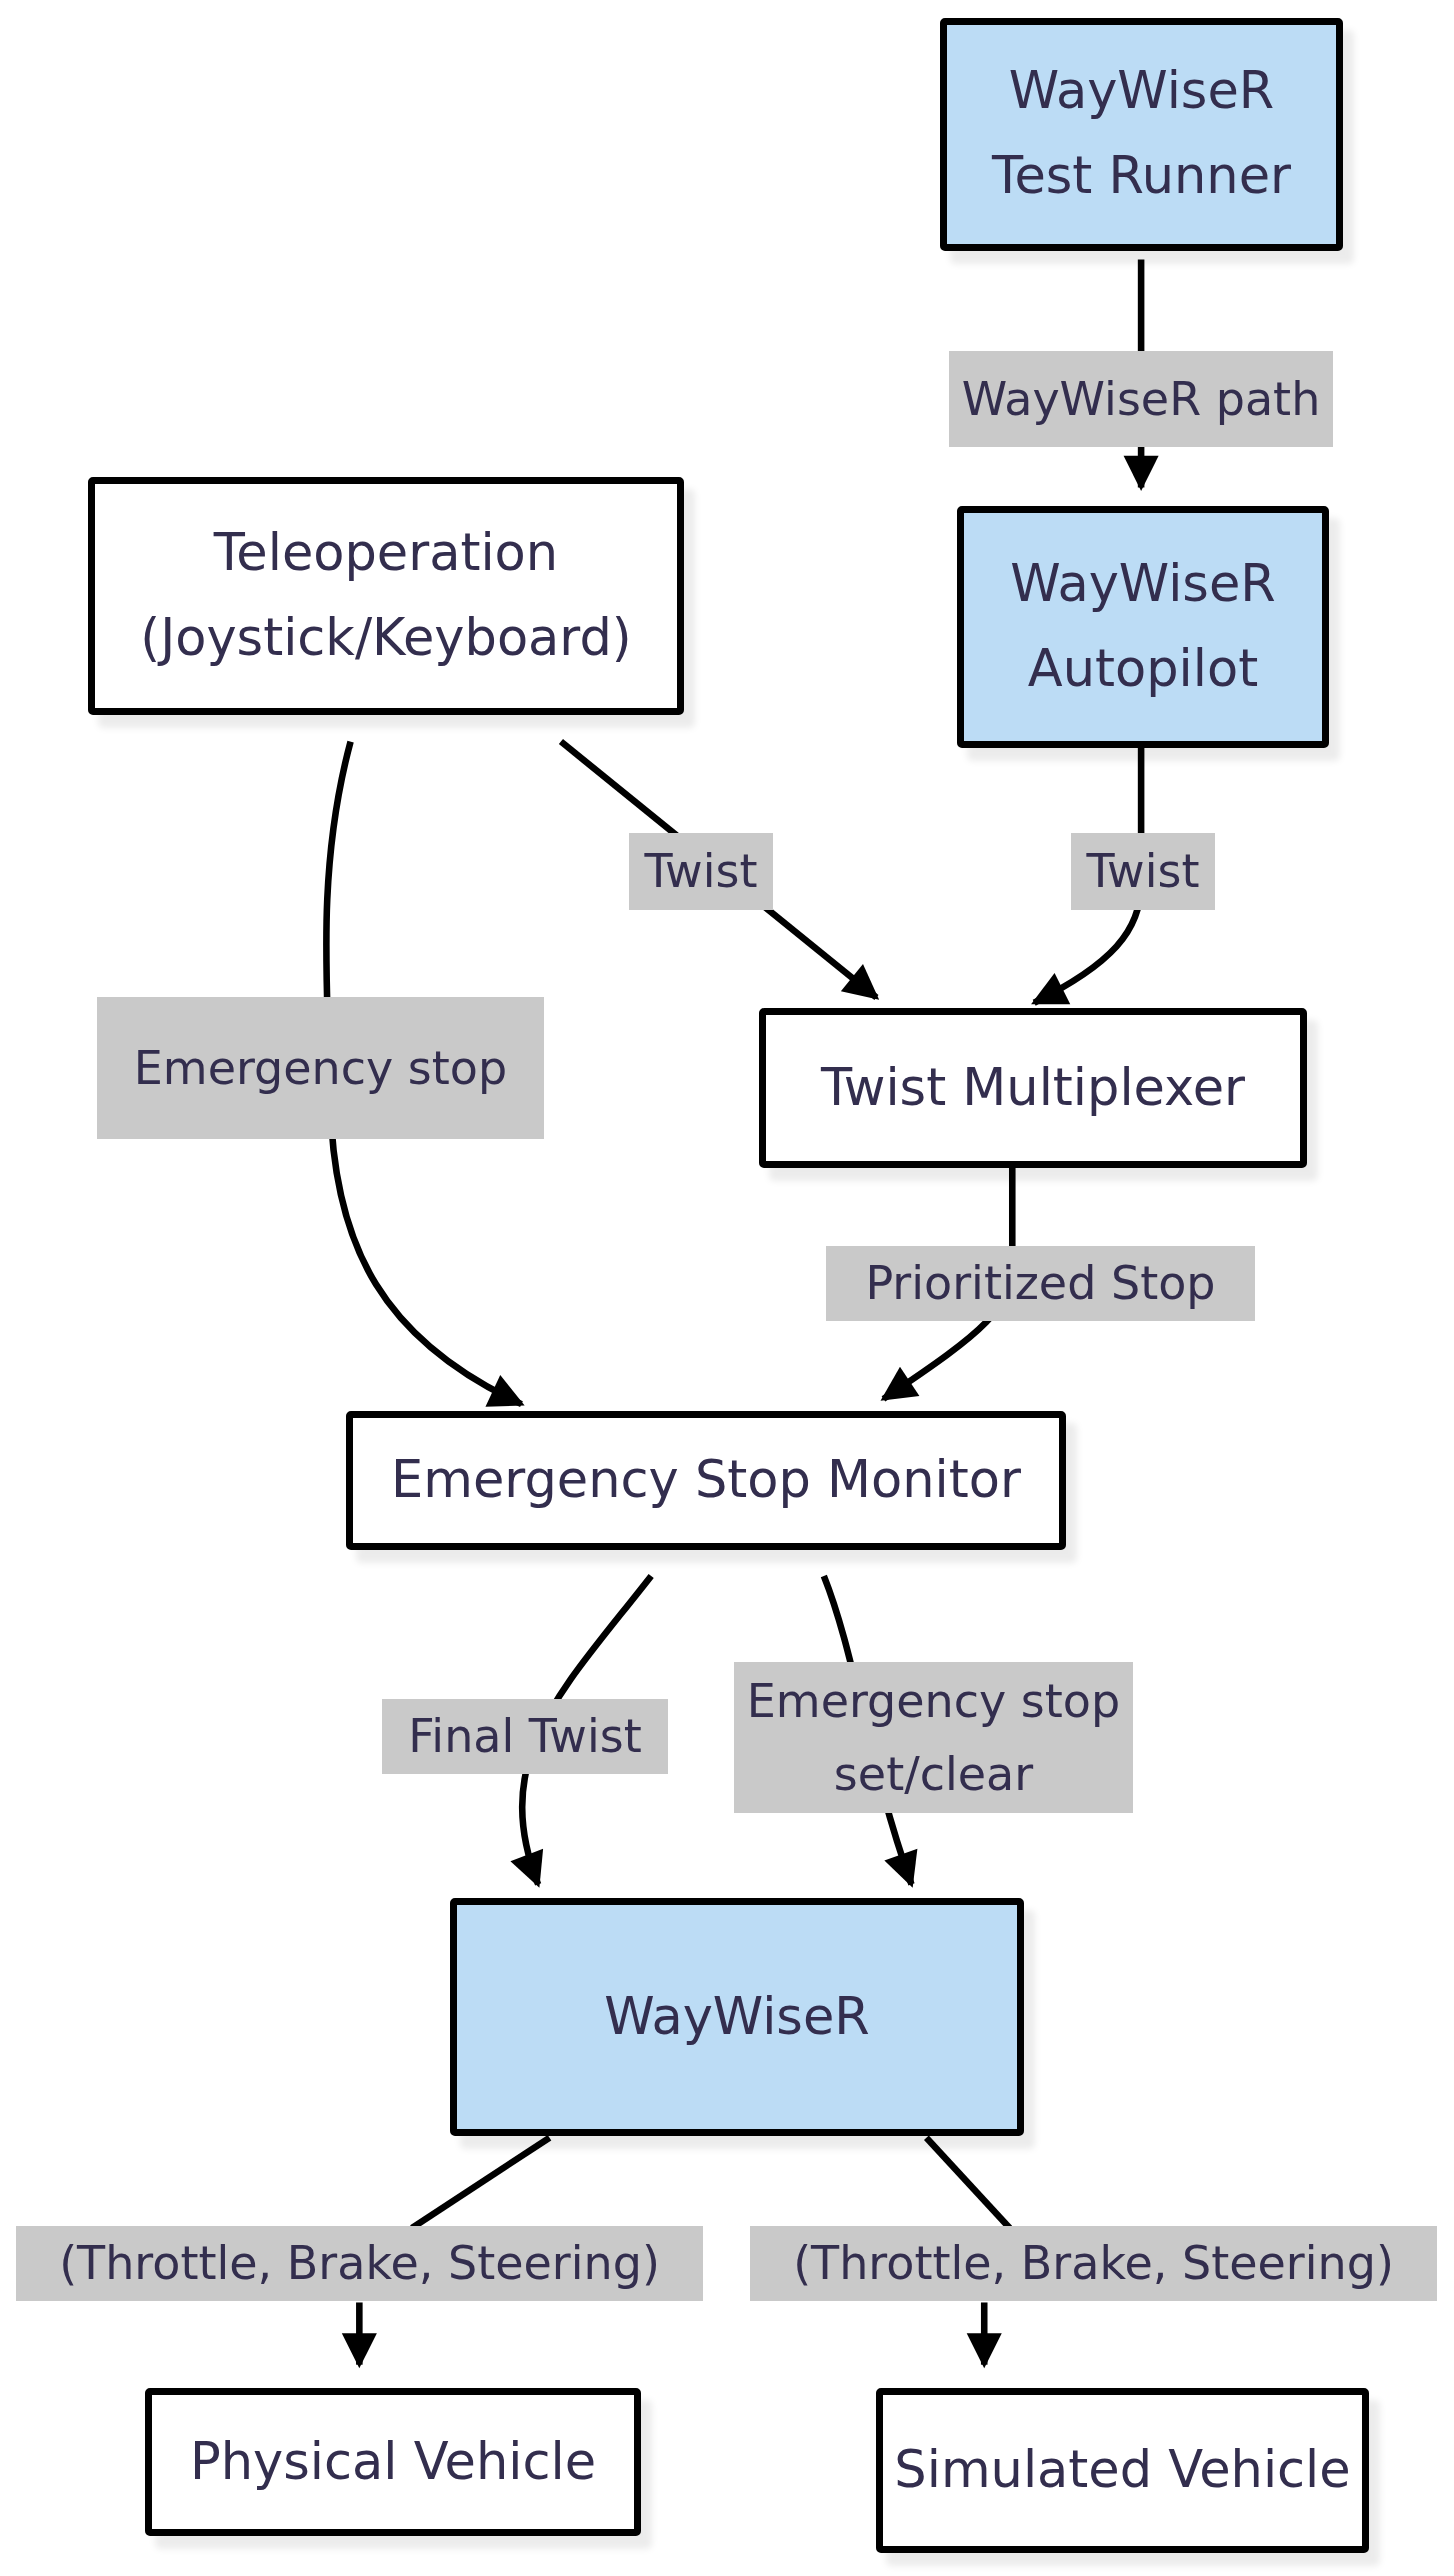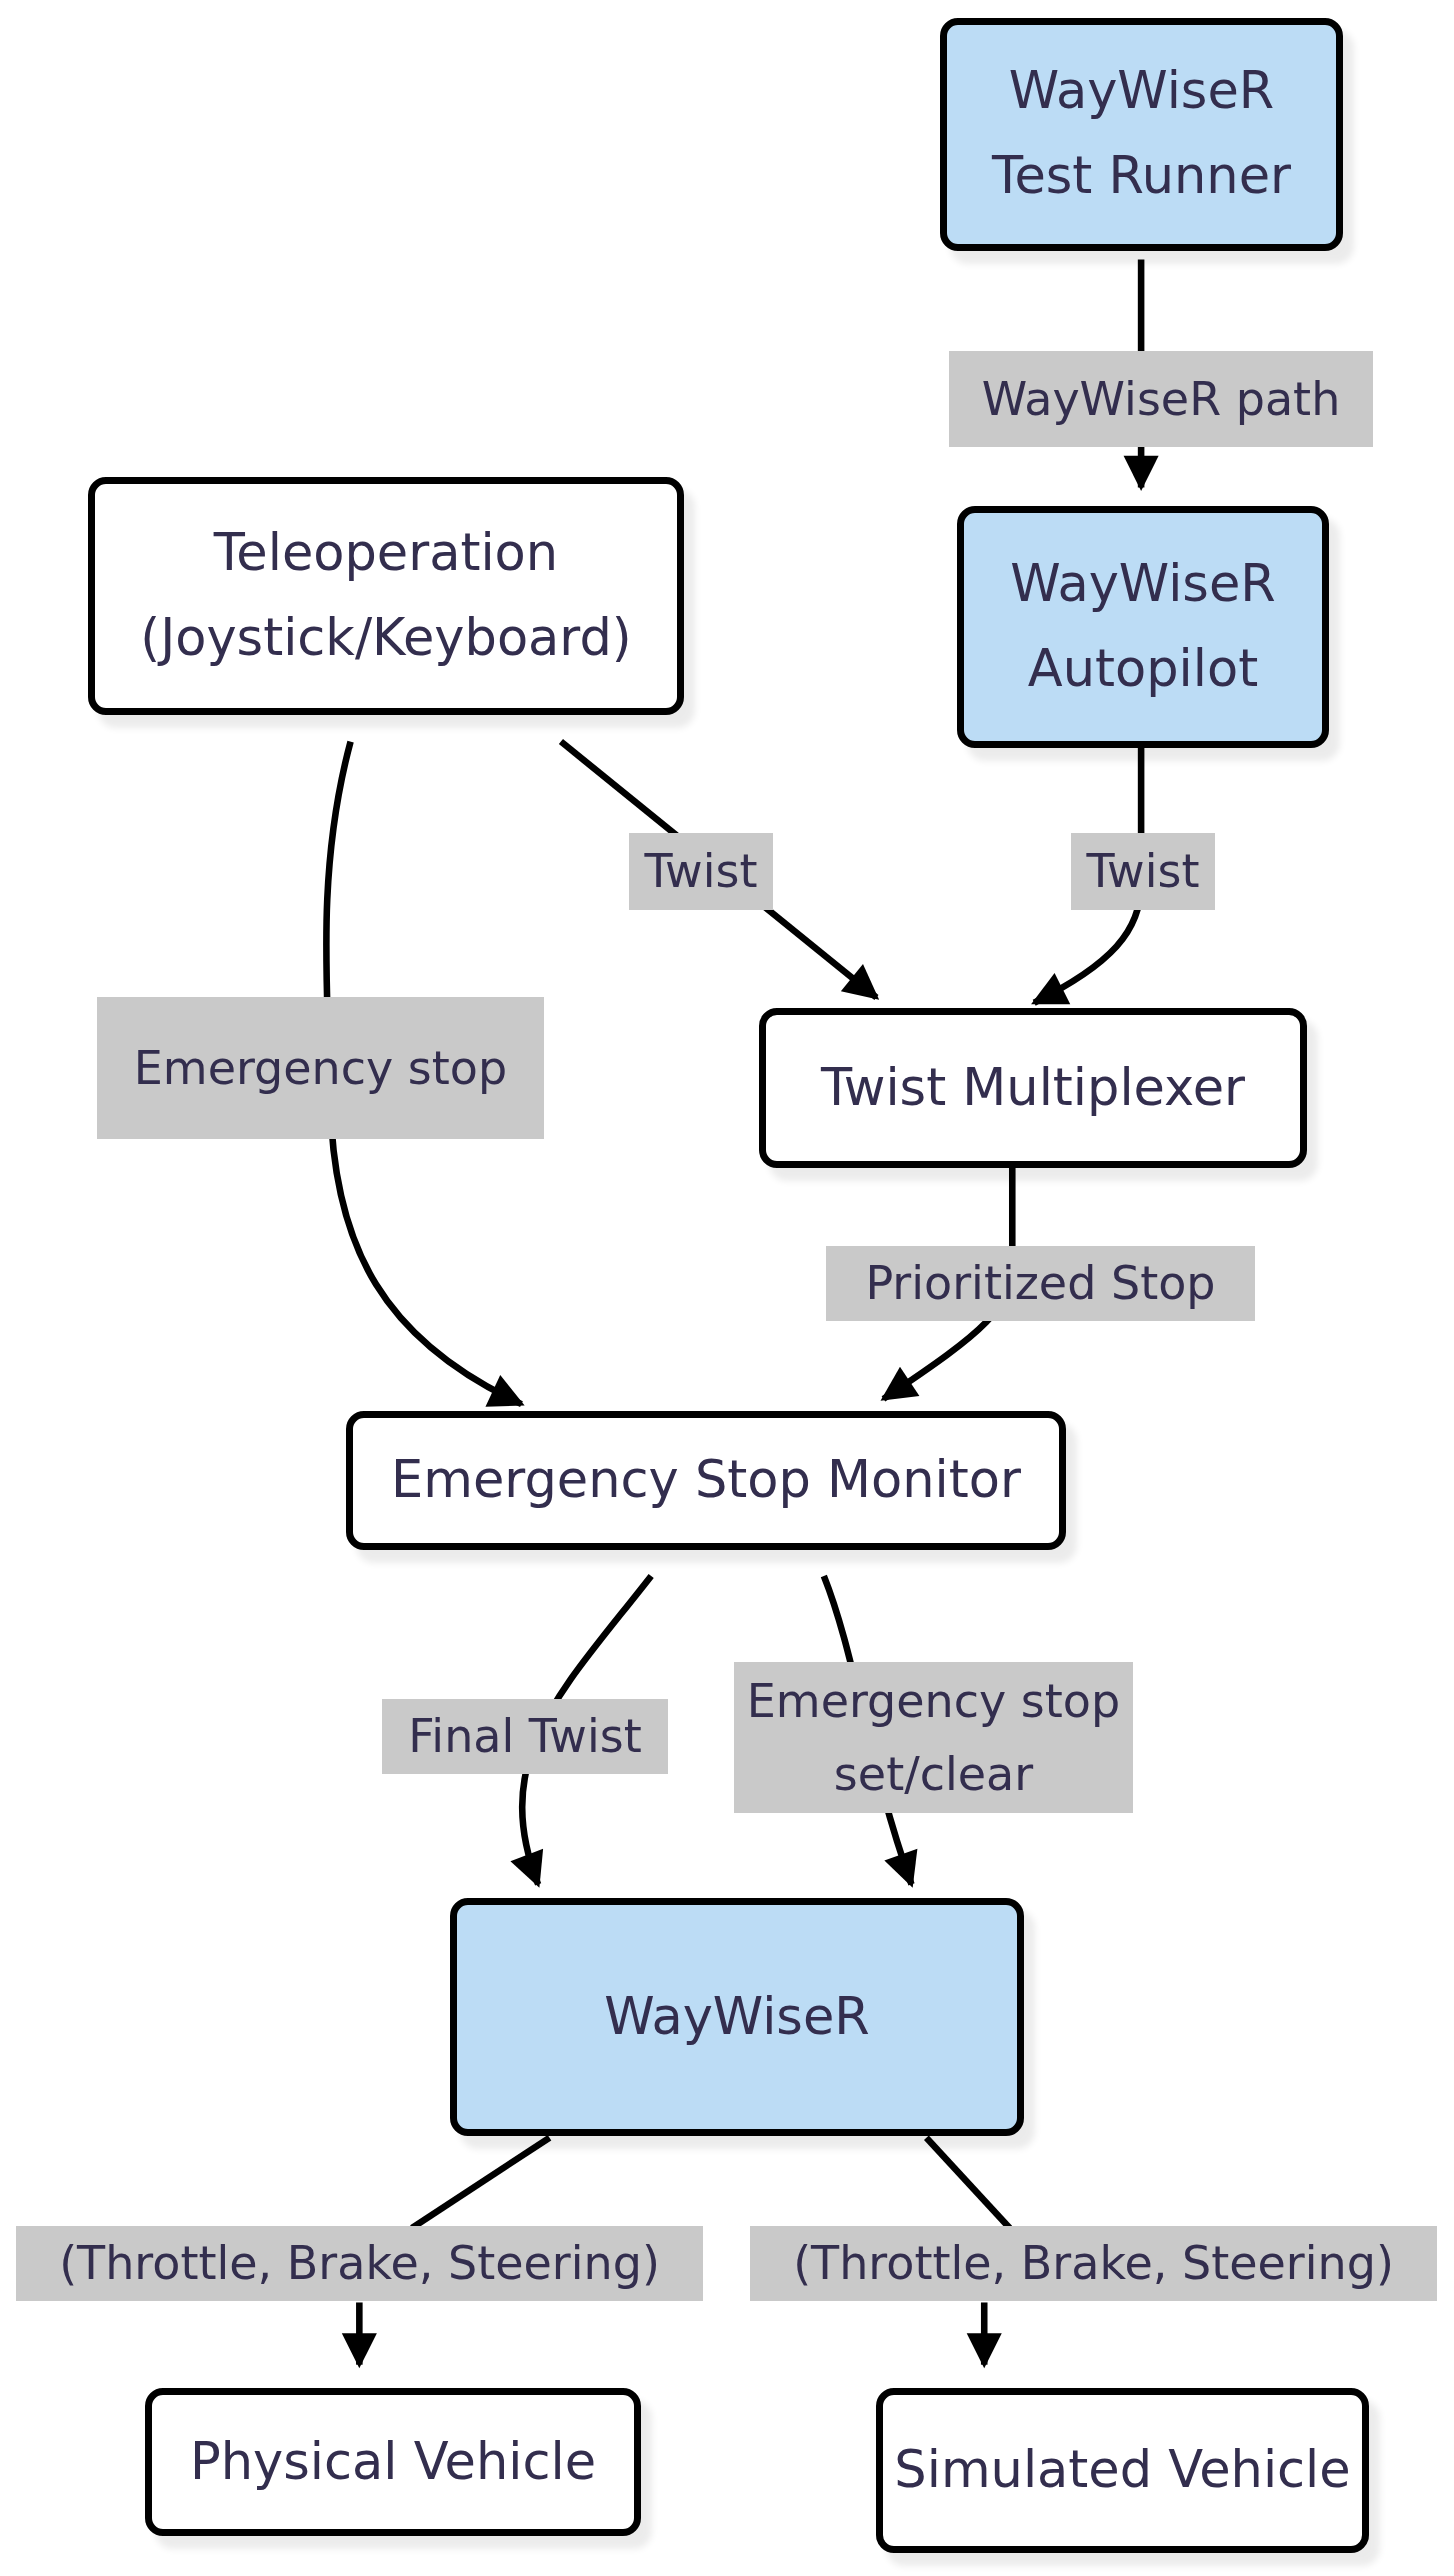--- a/index.html
+++ b/index.html
@@ -14,21 +14,21 @@
   }
   html,body{margin:0;padding:0;background:var(--canvas-bg);}
   .canvas{
     position:relative;width:1454px;height:2576px;background:var(--canvas-bg);
     font-family:"DejaVu Sans","Liberation Sans",sans-serif;overflow:hidden;
   }
   svg.edges{position:absolute;left:0;top:0;z-index:1;}
   svg.edges path.edge{stroke:var(--edge-stroke);stroke-width:7.5;fill:none;stroke-linecap:butt;}
   .node{
     position:absolute;z-index:3;display:flex;flex-direction:column;align-items:center;justify-content:center;
-    border:7px solid var(--node-border);border-radius:18px;background:var(--node-default-fill);
+    border:7px solid var(--node-border);border-radius:5px;background:var(--node-default-fill);
     color:var(--node-text);font-size:51px;line-height:1.66;text-align:center;white-space:nowrap;
     box-shadow:10.5px 12.3px 7px rgba(0,0,0,0.08);box-sizing:border-box;
   }
   .node.blue{background:var(--node-highlight-fill);}
   .elabel{
     position:absolute;z-index:2;display:flex;flex-direction:column;align-items:center;justify-content:center;
     background:var(--edge-label-bg);color:var(--edge-label-text);
     font-size:46px;line-height:1.58;text-align:center;white-space:nowrap;box-sizing:border-box;
   }
 </style>
@@ -49,21 +49,21 @@
     <path class="edge" d="M400 846 C360 995 374 1130 377 1255 C380 1425 440 1530 595 1602" marker-end="url(#arrow)"></path>
     <path class="edge" d="M1155 1332 L1155 1440 C1155 1492 1125 1518 1008 1596" marker-end="url(#arrow)"></path>
     <path class="edge" d="M743 1798 C640 1930 558 2005 614 2150" marker-end="url(#arrow)"></path>
     <path class="edge" d="M940 1798 C976 1888 990 2010 1040 2150" marker-end="url(#arrow)"></path>
     <path class="edge" d="M627 2439 L470 2542"></path>
     <path class="edge" d="M410 2627 L410 2698" marker-end="url(#arrow)"></path>
     <path class="edge" d="M1057 2439 L1152 2542"></path>
     <path class="edge" d="M1123 2627 L1123 2698" marker-end="url(#arrow)"></path>
   </svg>
 
-  <div class="elabel" style="left:949px;top:351px;width:424px;height:96px">
+  <div class="elabel" style="left:949px;top:351px;width:384px;height:96px">
     <span>WayWiseR path</span>
   </div>
 
   <div class="elabel" style="left:629px;top:833px;width:144px;height:77px">
     <span>Twist</span>
   </div>
 
   <div class="elabel" style="left:1071px;top:833px;width:144px;height:77px">
     <span>Twist</span>
   </div>

